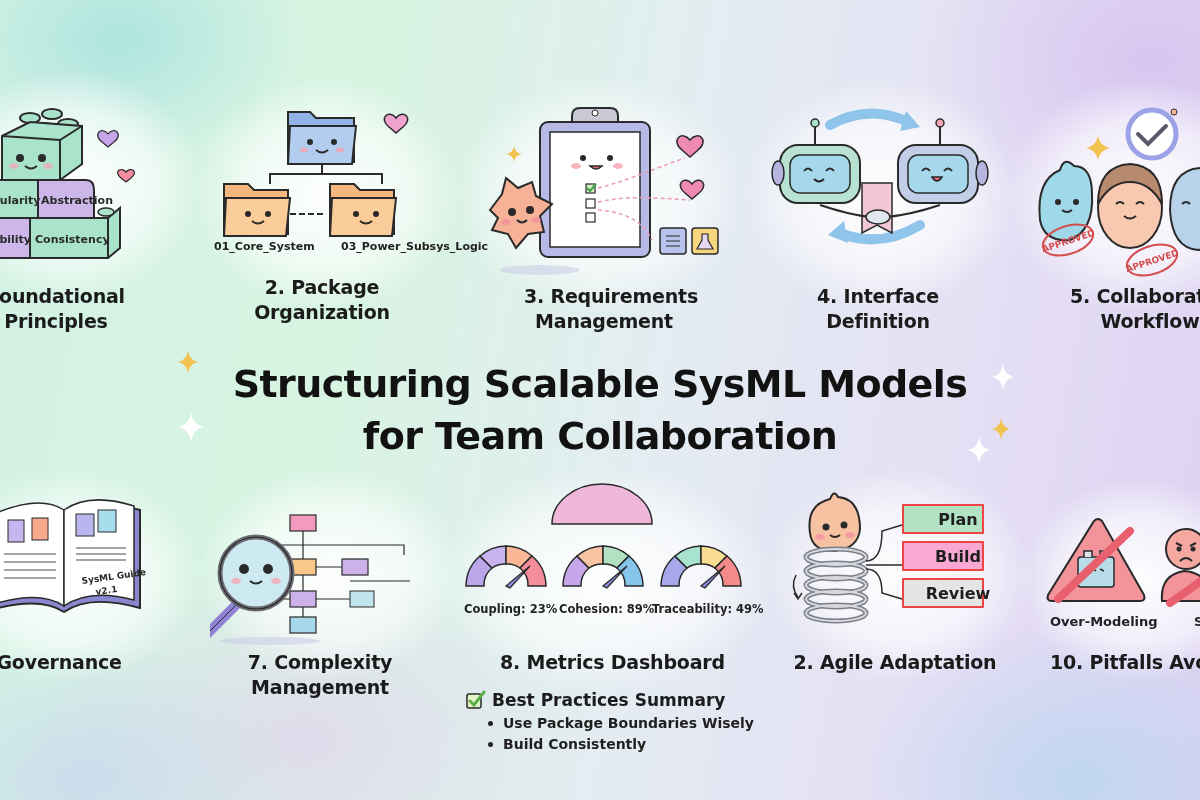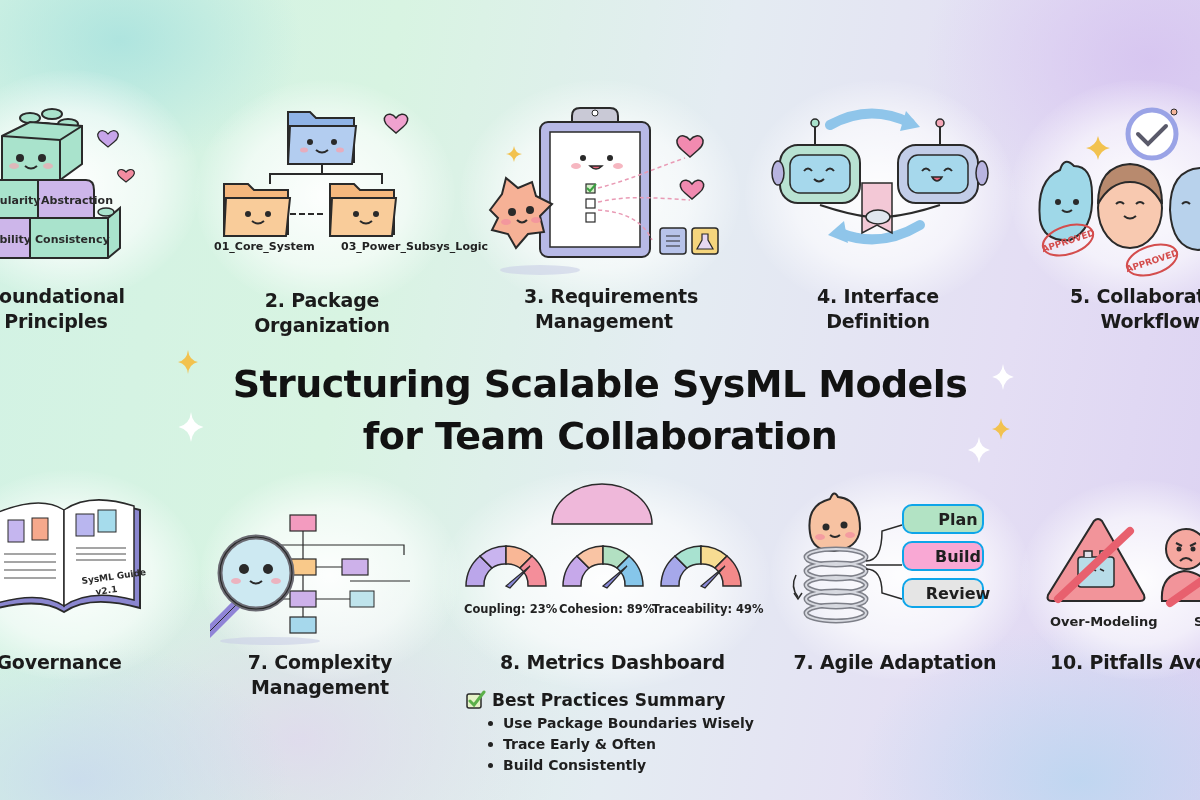--- a/index.html
+++ b/index.html
@@ -75,22 +75,22 @@
   .summary ul { list-style: none; margin-left: 22px; margin-top: 3px; }
   .summary li {
     font-size: 14px; font-weight: bold; color: #1f1f1f; line-height: 21px;
     display: flex; align-items: center; gap: 10px;
   }
   .summary li .dot { width: 5px; height: 5px; border-radius: 50%; background: #222; display: inline-block; }
 
   .pill {
     position: absolute;
     height: 30px; width: 82px;
-    border: 2px solid #0ea5e9;
-    border-radius: 10px;
+    border: 2px solid #ef4444;
+    border-radius: 1px;
     font-weight: bold; font-size: 16px;
     display: flex; align-items: center; justify-content: center;
     color: #1f1f1f;
     padding-left: 30px;
   }
 </style>
 </head>
 <body>
 
 <div class="glow" style="left:-60px;top:70px;width:260px;height:230px;"></div>
@@ -166,21 +166,21 @@
     <path d="M120 84 h24 l6 6 h34 v44 h-64 z" fill="#f4b77d" stroke="#2a2a2a" stroke-width="2"></path>
     <path d="M122 98 h64 l-4 38 h-62 z" fill="#f9cc9a" stroke="#2a2a2a" stroke-width="2"></path>
     <circle cx="146" cy="114" r="3" fill="#2a2a2a"></circle>
       <circle cx="166" cy="114" r="3" fill="#2a2a2a"></circle>
     <path d="M150 121 Q156 126 162 121" stroke="#2a2a2a" stroke-width="2" fill="none"></path>
 
     <path d="M186 18 c-7 -9 -18 0 -7 9 l7 6 l7 -6 c11 -9 0 -18 -7 -9z" fill="#f0a2cf" stroke="#2a2a2a" stroke-width="1.5"></path>
   </svg>
   <div class="small-label" style="left:214px;top:240px;">01_Core_System</div>
   <div class="small-label" style="left:312px;top:240px;margin-left:29px;">03_Power_Subsys_Logic</div>
-  <div class="card-title" style="left:242px;top:288px;width:160px;">
+  <div class="card-title" style="left:242px;top:275px;width:160px;">
     <div>2. Package</div>
     <div>Organization</div>
   </div>
 </div>
 
 <div class="card">
   <svg style="position:absolute;left:480px;top:100px;" width="260" height="180" viewBox="0 0 260 180">
 
     <rect x="60" y="22" width="110" height="135" rx="8" fill="#b7b9e6" stroke="#2a2a2a" stroke-width="2"></rect>
     <rect x="70" y="32" width="90" height="115" fill="#ffffff" stroke="#2a2a2a" stroke-width="1.5"></rect>
@@ -404,24 +404,20 @@
     <svg width="20" height="20" viewBox="0 0 20 20">
       <rect x="1" y="4" width="14" height="14" rx="2" fill="#e6f3c8" stroke="#2a2a2a" stroke-width="1.5"></rect>
       <path d="M4 11 l4 4 l10 -13" stroke="#5bb04a" stroke-width="3" fill="none" stroke-linecap="round"></path>
     </svg>
     <span>Best Practices Summary</span>
   </div>
   <ul>
     <li>
         <span class="dot"></span>
         <span>Use Package Boundaries Wisely</span>
-      </li>
-    <li>
-        <span class="dot"></span>
-        <span>Trace Early &amp; Often</span>
       </li>
     <li>
         <span class="dot"></span>
         <span>Build Consistently</span>
       </li>
   </ul>
 </div>
 
 <div class="card">
   <svg style="position:absolute;left:786px;top:485px;" width="120" height="150" viewBox="0 0 120 150">
@@ -449,21 +445,21 @@
     </g>
     <path d="M10 90 Q4 102 12 112" stroke="#2a2a2a" stroke-width="1.5" fill="none"></path>
     <path d="M8 108 L12 114 L16 108" stroke="#2a2a2a" stroke-width="1.5" fill="none"></path>
 
     <path d="M80 76 Q96 76 96 46 L116 40 M80 80 L116 80 M80 84 Q96 84 96 108 L116 114" stroke="#2a2a2a" stroke-width="1.5" fill="none"></path>
   </svg>
   <div class="pill" style="left:902px;top:504px;background:#b2e3c4;">Plan</div>
   <div class="pill" style="left:902px;top:541px;background:#f9a8d4;">Build</div>
   <div class="pill" style="left:902px;top:578px;background:#e5e5e5;">Review</div>
   <div class="card-title" style="left:790px;top:650px;width:210px;">
-    <div>7. Agile Adaptation</div>
+    <div>2. Agile Adaptation</div>
   </div>
 </div>
 
 <div class="card">
   <svg style="position:absolute;left:1044px;top:515px;" width="180" height="100" viewBox="0 0 180 100">
 
     <path d="M50 6 Q54 2 58 6 L100 80 Q102 86 96 86 L8 86 Q2 86 4 80 Z" fill="#f2949a" stroke="#2a2a2a" stroke-width="2"></path>
     <rect x="34" y="42" width="36" height="30" rx="3" fill="#b8dce8" stroke="#2a2a2a" stroke-width="1.5"></rect>
     <path d="M40 42 v-6 h8 v6 M56 42 v-6 h8 v6" stroke="#2a2a2a" stroke-width="1.5" fill="#e0e0e8"></path>
     <path d="M44 56 q4 -4 8 0 M56 54 l4 2" stroke="#2a2a2a" stroke-width="1.5" fill="none"></path>

